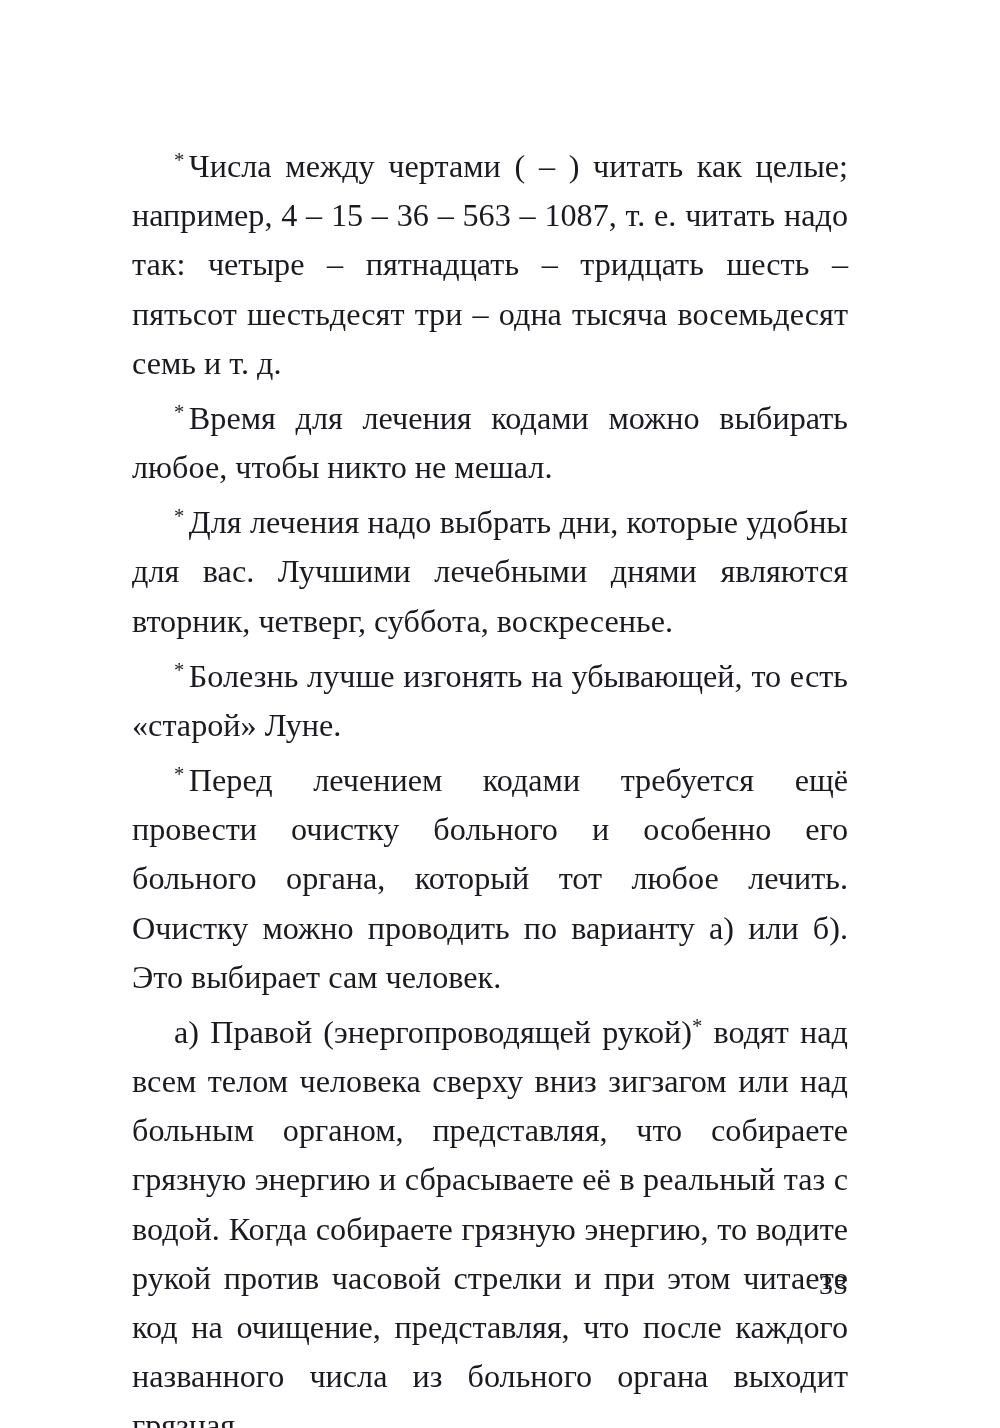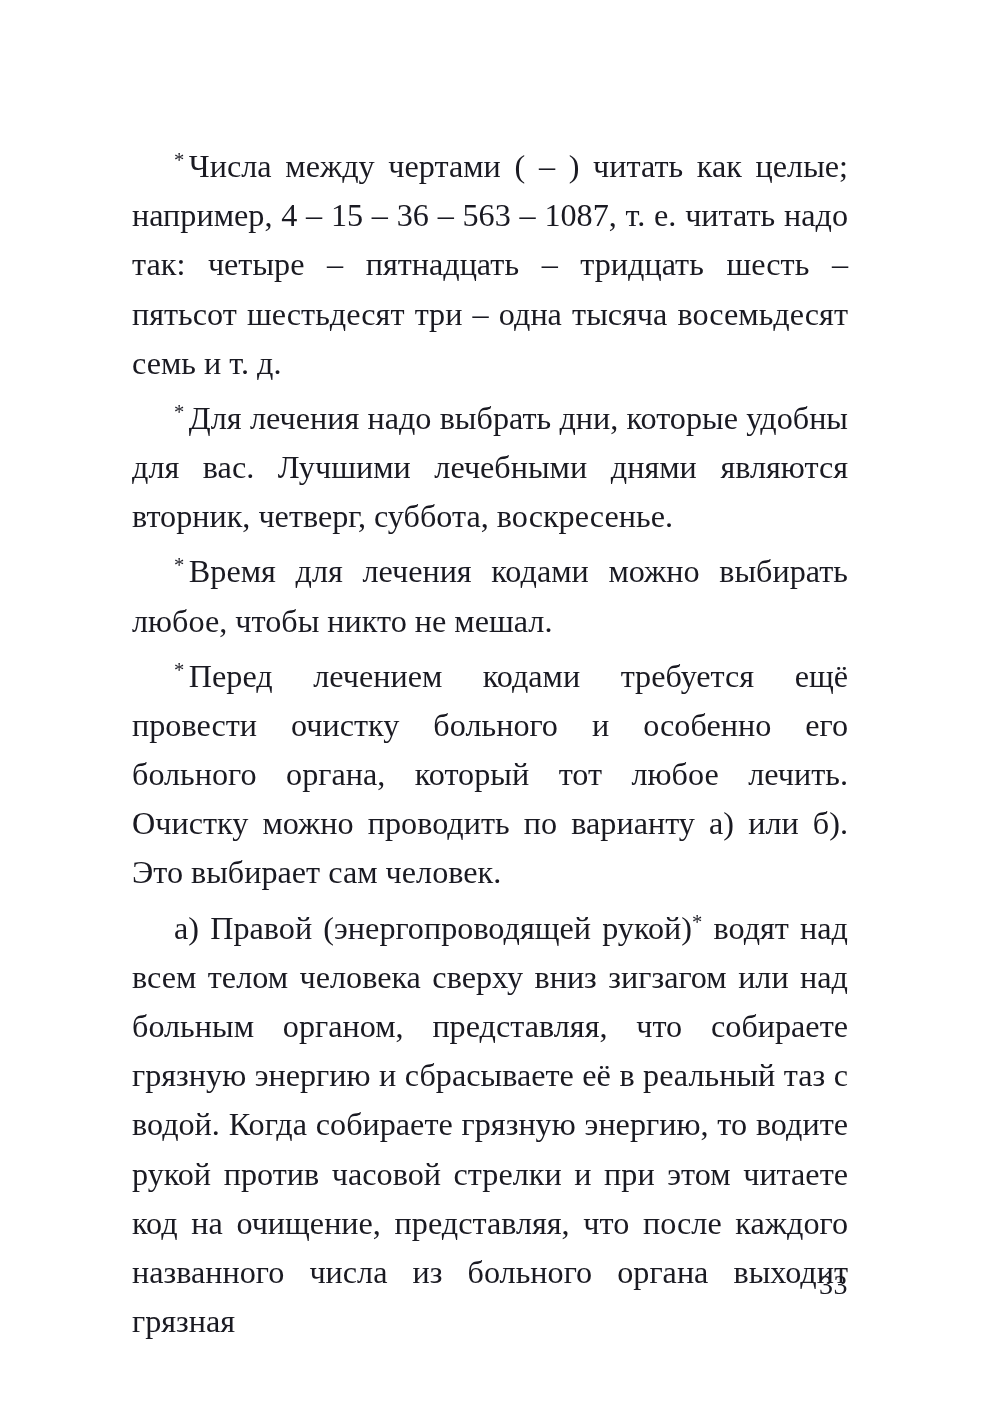--- a/index.html
+++ b/index.html
@@ -77,25 +77,26 @@
 </style>
 </head>
 <body>
 
 <div class="page">
 
   <div class="text-block">
 
     <p class="para"><span class="ast-lead">*</span><span>Числа между чертами ( – ) читать как целые; например, 4 – 15 – 36 – 563 – 1087, т. е. читать надо так: четыре – пятнадцать – тридцать шесть – пятьсот шестьдесят три – одна тысяча восемьдесят семь и т. д.</span></p>
 
+    <p class="para"><span class="ast-lead">*</span><span>Время для лечения кодами можно выбирать любое, чтобы никто не мешал.</span></p>
+
     <p class="para"><span class="ast-lead">*</span><span>Для лечения надо выбрать дни, которые удобны для вас. Лучшими лечебными днями являются вторник, четверг, суббота, воскресенье.</span></p>
 
-    <p class="para"><span class="ast-lead">*</span><span>Время для лечения кодами можно выбирать любое, чтобы никто не мешал.</span></p>
 
-
+    <p class="para"><span class="ast-lead">*</span><span>Болезнь лучше изгонять на убывающей, то есть «старой» Луне.</span></p>
 
     <p class="para"><span class="ast-lead">*</span><span>Перед лечением кодами требуется ещё провести очистку больного и особенно его больного органа, который тот любое лечить. Очистку можно проводить по варианту а) или б). Это выбирает сам человек.</span></p>
 
     <p class="para"><span>а) Правой (энергопроводящей рукой)</span><span class="ast">*</span><span> водят над всем телом человека сверху вниз зигзагом или над больным органом, представляя, что собираете грязную энергию и сбрасываете её в реальный таз с водой. Когда собираете грязную энергию, то водите рукой против часовой стрелки и при этом читаете код на очищение, представляя, что после каждого названного числа из больного органа выходит грязная </span></p>
 
   </div>
 
   <div class="folio">33</div>
 
 </div>

